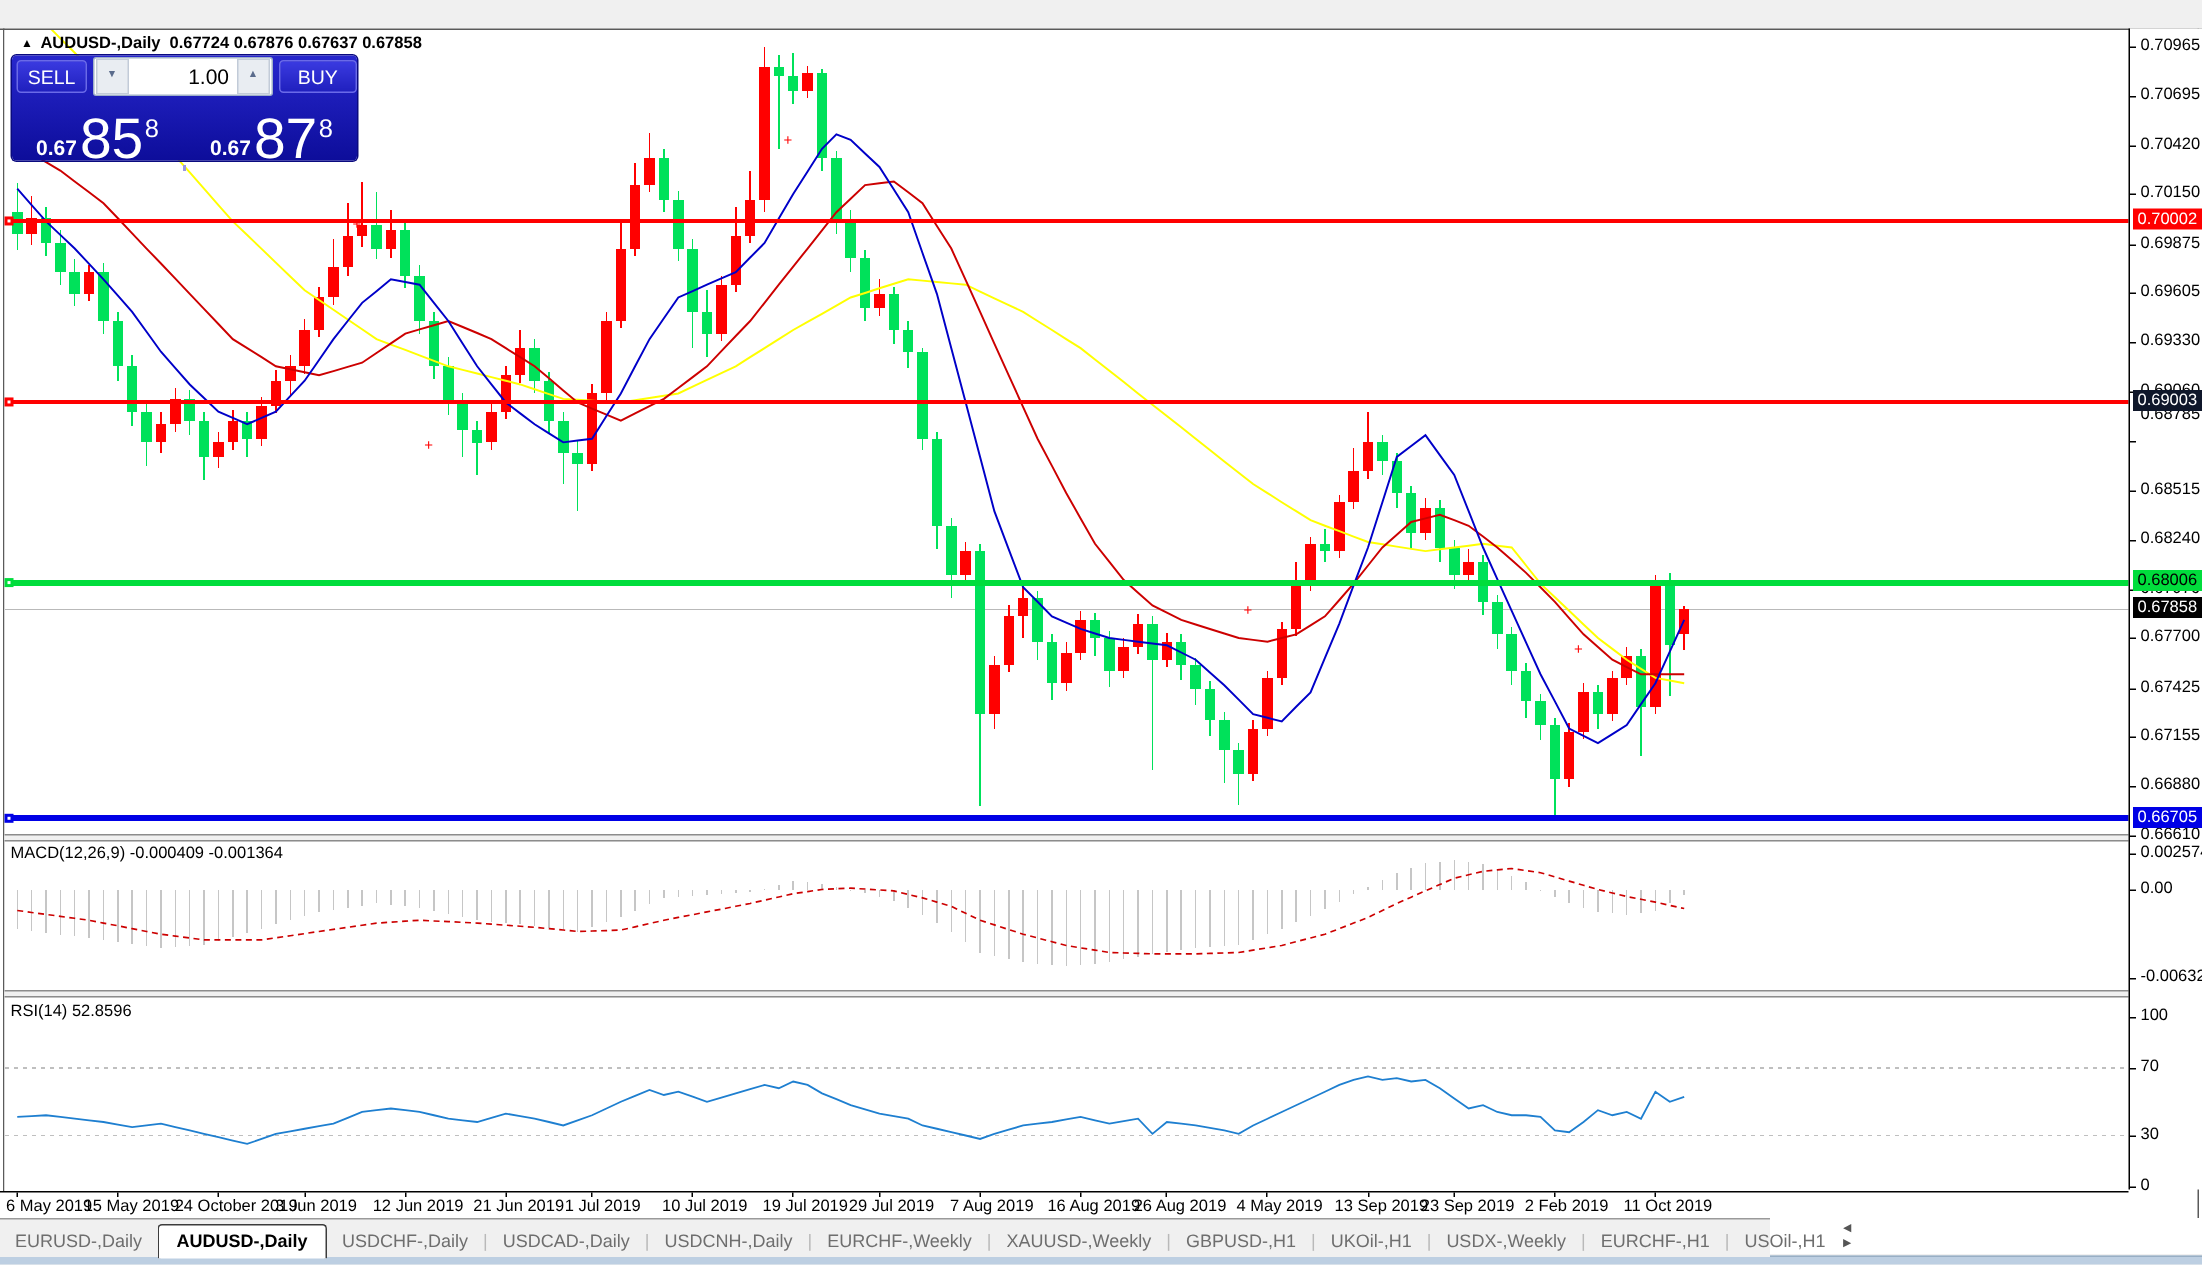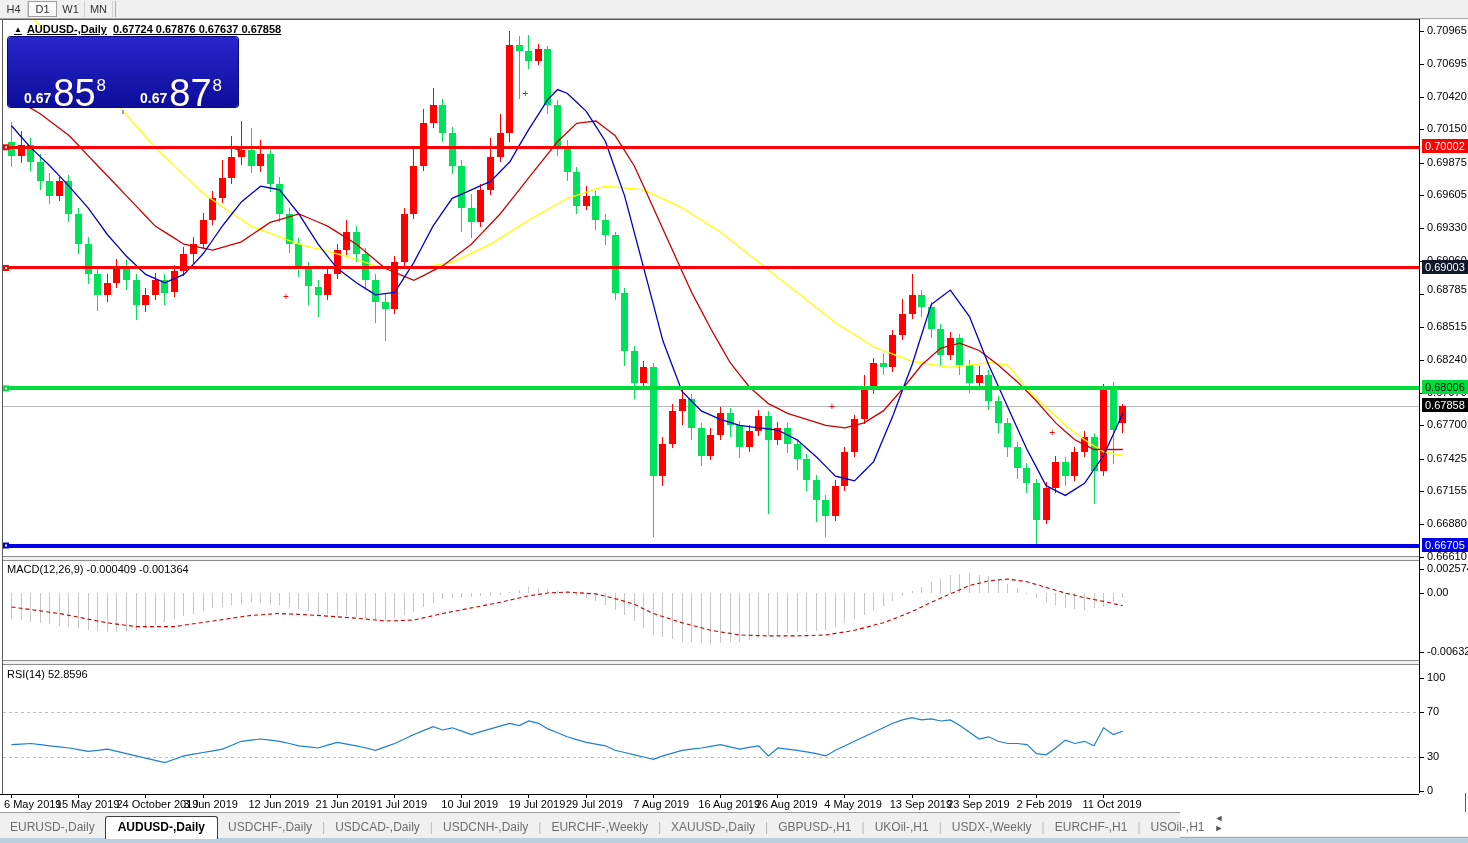--- a/index.html
+++ b/index.html
@@ -15,21 +15,21 @@
   
   .chart-window{position:absolute;left:0;top:19px;width:1468px;height:817px;background:#FFFFFF;}
   .win-border-left{position:absolute;left:2px;top:0;width:1px;height:793px;background:#5A5A5A;}
   .win-border-top{position:absolute;left:0;top:0;width:1468px;height:1px;background:#5A5A5A;}
   .win-border-right{position:absolute;left:1465px;top:0;width:1px;height:793px;background:#5A5A5A;}
   .axis-vline{position:absolute;left:1419px;top:0;width:1px;height:774px;background:#000;}
   #main-svg{position:absolute;left:0;top:1px;}
   .sep-bar{position:absolute;left:3px;width:1416px;height:5px;background:#F0F0F0;
     border-top:1px solid #8C8C8C;border-bottom:1px solid #8C8C8C;box-sizing:border-box;}
   .panel-label{position:absolute;font-size:11px;color:#000;z-index:5;}
-  .chart-title{position:absolute;left:14px;top:4px;font-size:11px;font-weight:bold;color:#000;z-index:6;text-decoration:underline;}
+  .chart-title{position:absolute;left:14px;top:4px;font-size:11px;font-weight:bold;color:#000;z-index:6;}
   .chart-title .arr{font-size:8px;margin-right:5px;vertical-align:1px;}
   .chart-title .ohlc{font-weight:bold;margin-left:6px;}
   
   .price-axis{position:absolute;left:1420px;top:0;width:48px;height:774px;background:#FFF;z-index:4;}
   .ptick{position:absolute;left:7px;font-size:11px;color:#000;white-space:nowrap;}
   .ptickmark{position:absolute;left:0;width:4px;height:1px;background:#000;}
   .plabel{position:absolute;left:2px;font-size:11px;padding:1px 3px;white-space:nowrap;z-index:6;}
   
   .date-axis{position:absolute;left:0;top:775px;width:1419px;height:18px;background:#FFF;
     border-top:1px solid #000;z-index:4;}
@@ -63,27 +63,20 @@
   .tp-price-sell{border-right:2px solid #9999E2;}
   .pp{font-size:14px;font-weight:bold;margin-right:2px;margin-bottom:4px;}
   .pb{font-size:38px;line-height:34px;}
   .ps{font-size:17px;margin-bottom:14px;margin-left:1px;}
 </style>
 </head>
 <body>
 
 <div class="screen">
 
-  <div class="toolbar" id="tf-toolbar">
-      <div class="tf-btn">H4</div>
-      <div class="tf-btn active">D1</div>
-      <div class="tf-btn">W1</div>
-      <div class="tf-btn">MN</div>
-      <div class="tf-group-end"></div>
-    </div>
 
   <div class="chart-window">
     <div class="win-border-top"></div>
     <div class="win-border-left"></div>
     <div class="win-border-right"></div>
 
     <svg id="main-svg" width="1419" height="774" viewBox="0 0 1419 774">
         <rect x="3" y="0" width="1416" height="774" fill="#FFFFFF"></rect>
         <line x1="3" y1="386.26567164179176" x2="1419" y2="386.26567164179176" stroke="#B9B9B9" stroke-width="1" shape-rendering="crispEdges"></line>
         <g shape-rendering="crispEdges">
@@ -468,20 +461,29 @@
       </svg>
 
     <div class="sep-bar" style="top:537px"></div>
     <div class="sep-bar" style="top:641px"></div>
 
     <div class="chart-title">
       <span class="arr">▲</span><span>AUDUSD-,Daily</span><span class="ohlc">0.67724 0.67876 0.67637 0.67858</span>
     </div>
 
     <div class="trade-panel">
+      <div class="tp-row1">
+        <div class="tp-btn tp-sell">SELL</div>
+        <div class="tp-spinner">
+          <div class="sp-btn">▼</div>
+          <div class="sp-field">1.00</div>
+          <div class="sp-btn">▲</div>
+        </div>
+        <div class="tp-btn tp-buy">BUY</div>
+      </div>
       <div class="tp-row2">
         <div class="tp-price tp-price-sell">
           <span class="pp">0.67</span>
             <span class="pb">85</span>
             <span class="ps">8</span>
         </div>
         <div class="tp-price">
           <span class="pp">0.67</span>
             <span class="pb">87</span>
             <span class="ps">8</span>
@@ -503,21 +505,21 @@
         <div class="ptick" style="top: 103.436px;">0.70150</div>
         <div class="ptickmark" style="top: 143.651px;"></div>
         <div class="ptick" style="top: 136.651px;">0.69875</div>
         <div class="ptickmark" style="top: 176.262px;"></div>
         <div class="ptick" style="top: 169.262px;">0.69605</div>
         <div class="ptickmark" style="top: 209.476px;"></div>
         <div class="ptick" style="top: 202.476px;">0.69330</div>
         <div class="ptickmark" style="top: 242.087px;"></div>
         <div class="ptick" style="top: 235.087px;">0.69060</div>
         <div class="ptickmark" style="top: 275.302px;"></div>
-        <div class="ptick" style="top: 264px; text-align: center;">0.68785</div>
+        <div class="ptick" style="top: 251px; text-align: center;">0.68785</div>
         <div class="ptickmark" style="top: 307.913px;"></div>
         <div class="ptick" style="top: 300.913px;">0.68515</div>
         <div class="ptickmark" style="top: 341.127px;"></div>
         <div class="ptick" style="top: 334.127px;">0.68240</div>
         <div class="ptickmark" style="top: 373.738px;"></div>
         <div class="ptick" style="top: 366.738px;">0.67970</div>
         <div class="ptickmark" style="top: 406.349px;"></div>
         <div class="ptick" style="top: 399.349px;">0.67700</div>
         <div class="ptickmark" style="top: 439.564px;"></div>
         <div class="ptick" style="top: 432.564px;">0.67425</div>
@@ -591,21 +593,21 @@
         <div class="tab">EURUSD-,Daily</div>
         <div class="tab active">AUDUSD-,Daily</div>
         <div class="tab">USDCHF-,Daily</div>
         <div class="tab-sep">|</div>
         <div class="tab">USDCAD-,Daily</div>
         <div class="tab-sep">|</div>
         <div class="tab">USDCNH-,Daily</div>
         <div class="tab-sep">|</div>
         <div class="tab">EURCHF-,Weekly</div>
         <div class="tab-sep">|</div>
-        <div class="tab">XAUUSD-,Daily</div>
+        <div class="tab">XAUUSD-,Weekly</div>
         <div class="tab-sep">|</div>
         <div class="tab">GBPUSD-,H1</div>
         <div class="tab-sep">|</div>
         <div class="tab">UKOil-,H1</div>
         <div class="tab-sep">|</div>
         <div class="tab">USDX-,Weekly</div>
         <div class="tab-sep">|</div>
         <div class="tab">EURCHF-,H1</div>
         <div class="tab-sep">|</div>
         <div class="tab">USOil-,H1</div>

